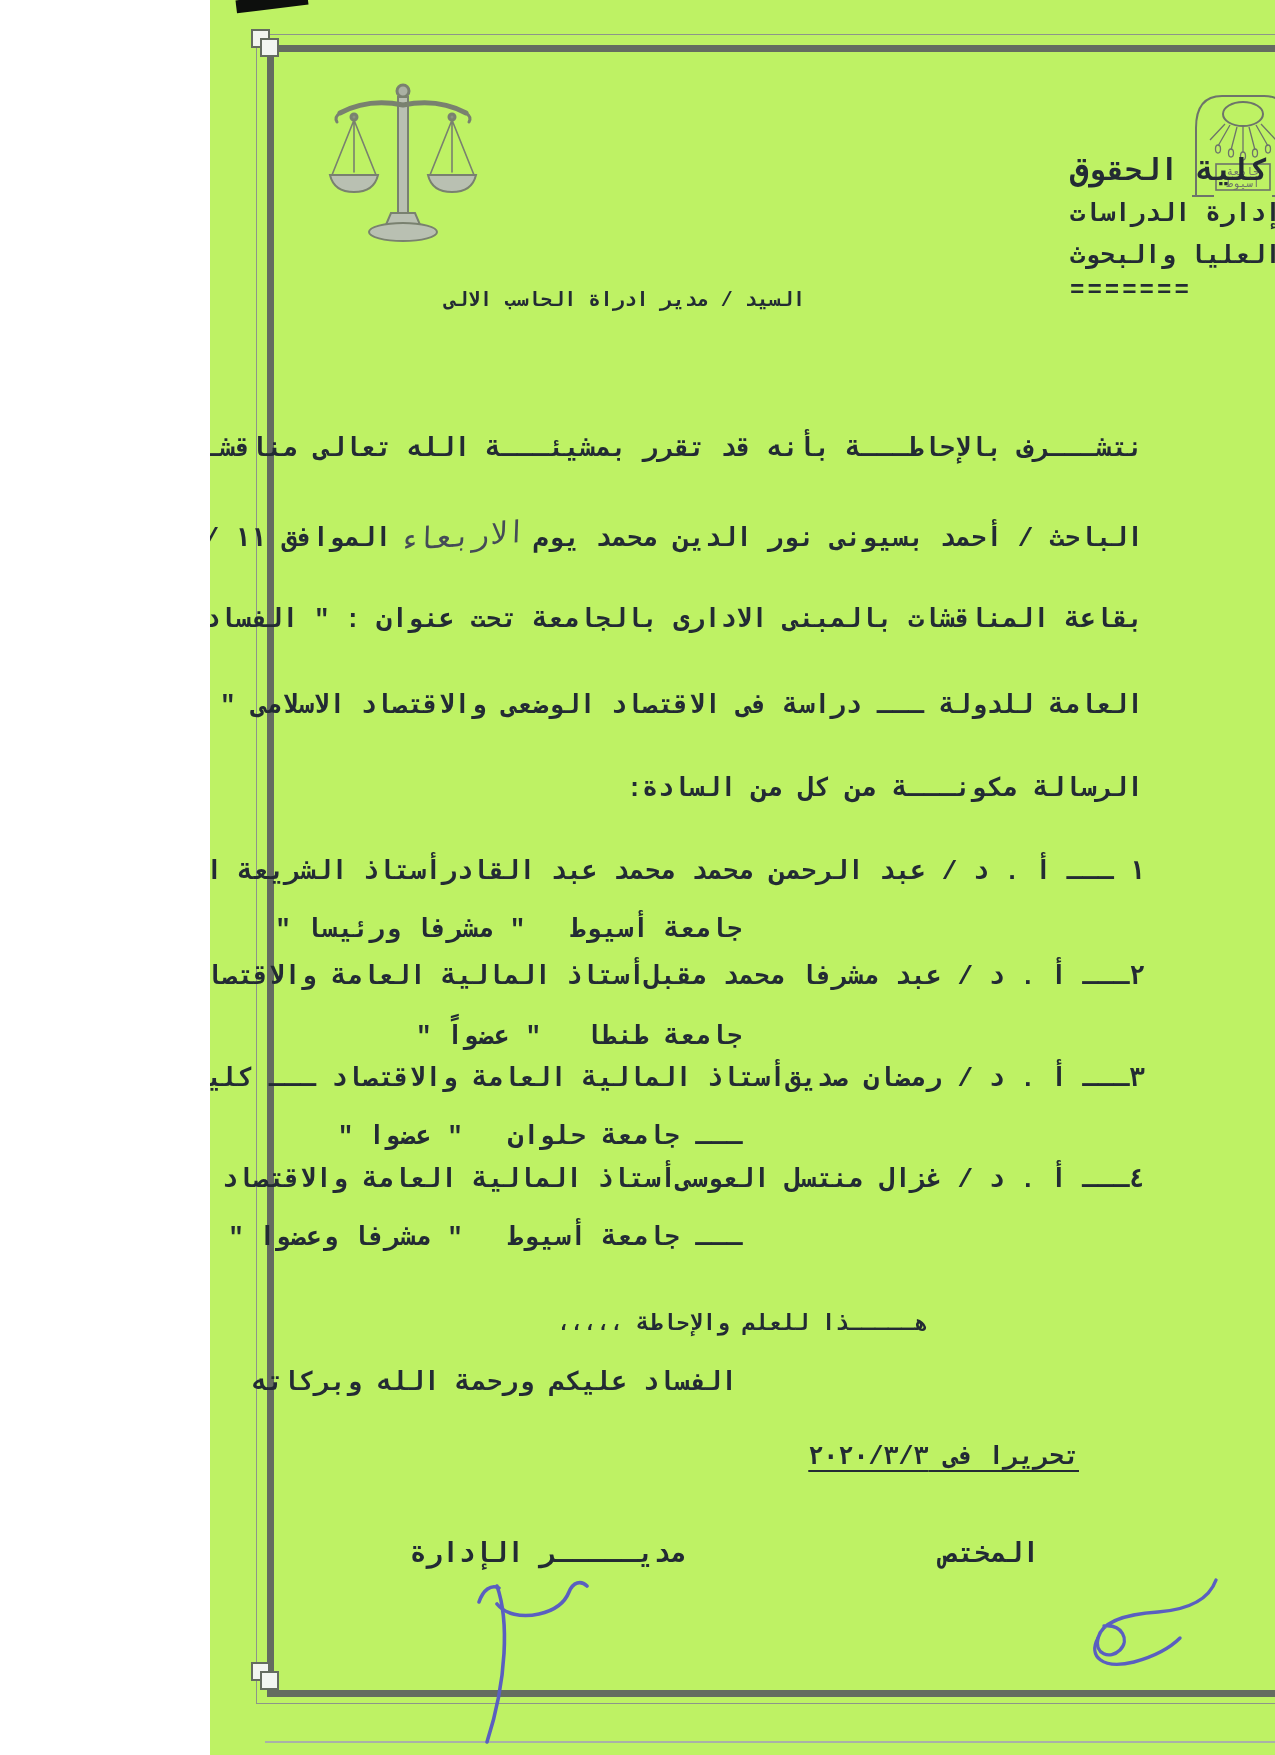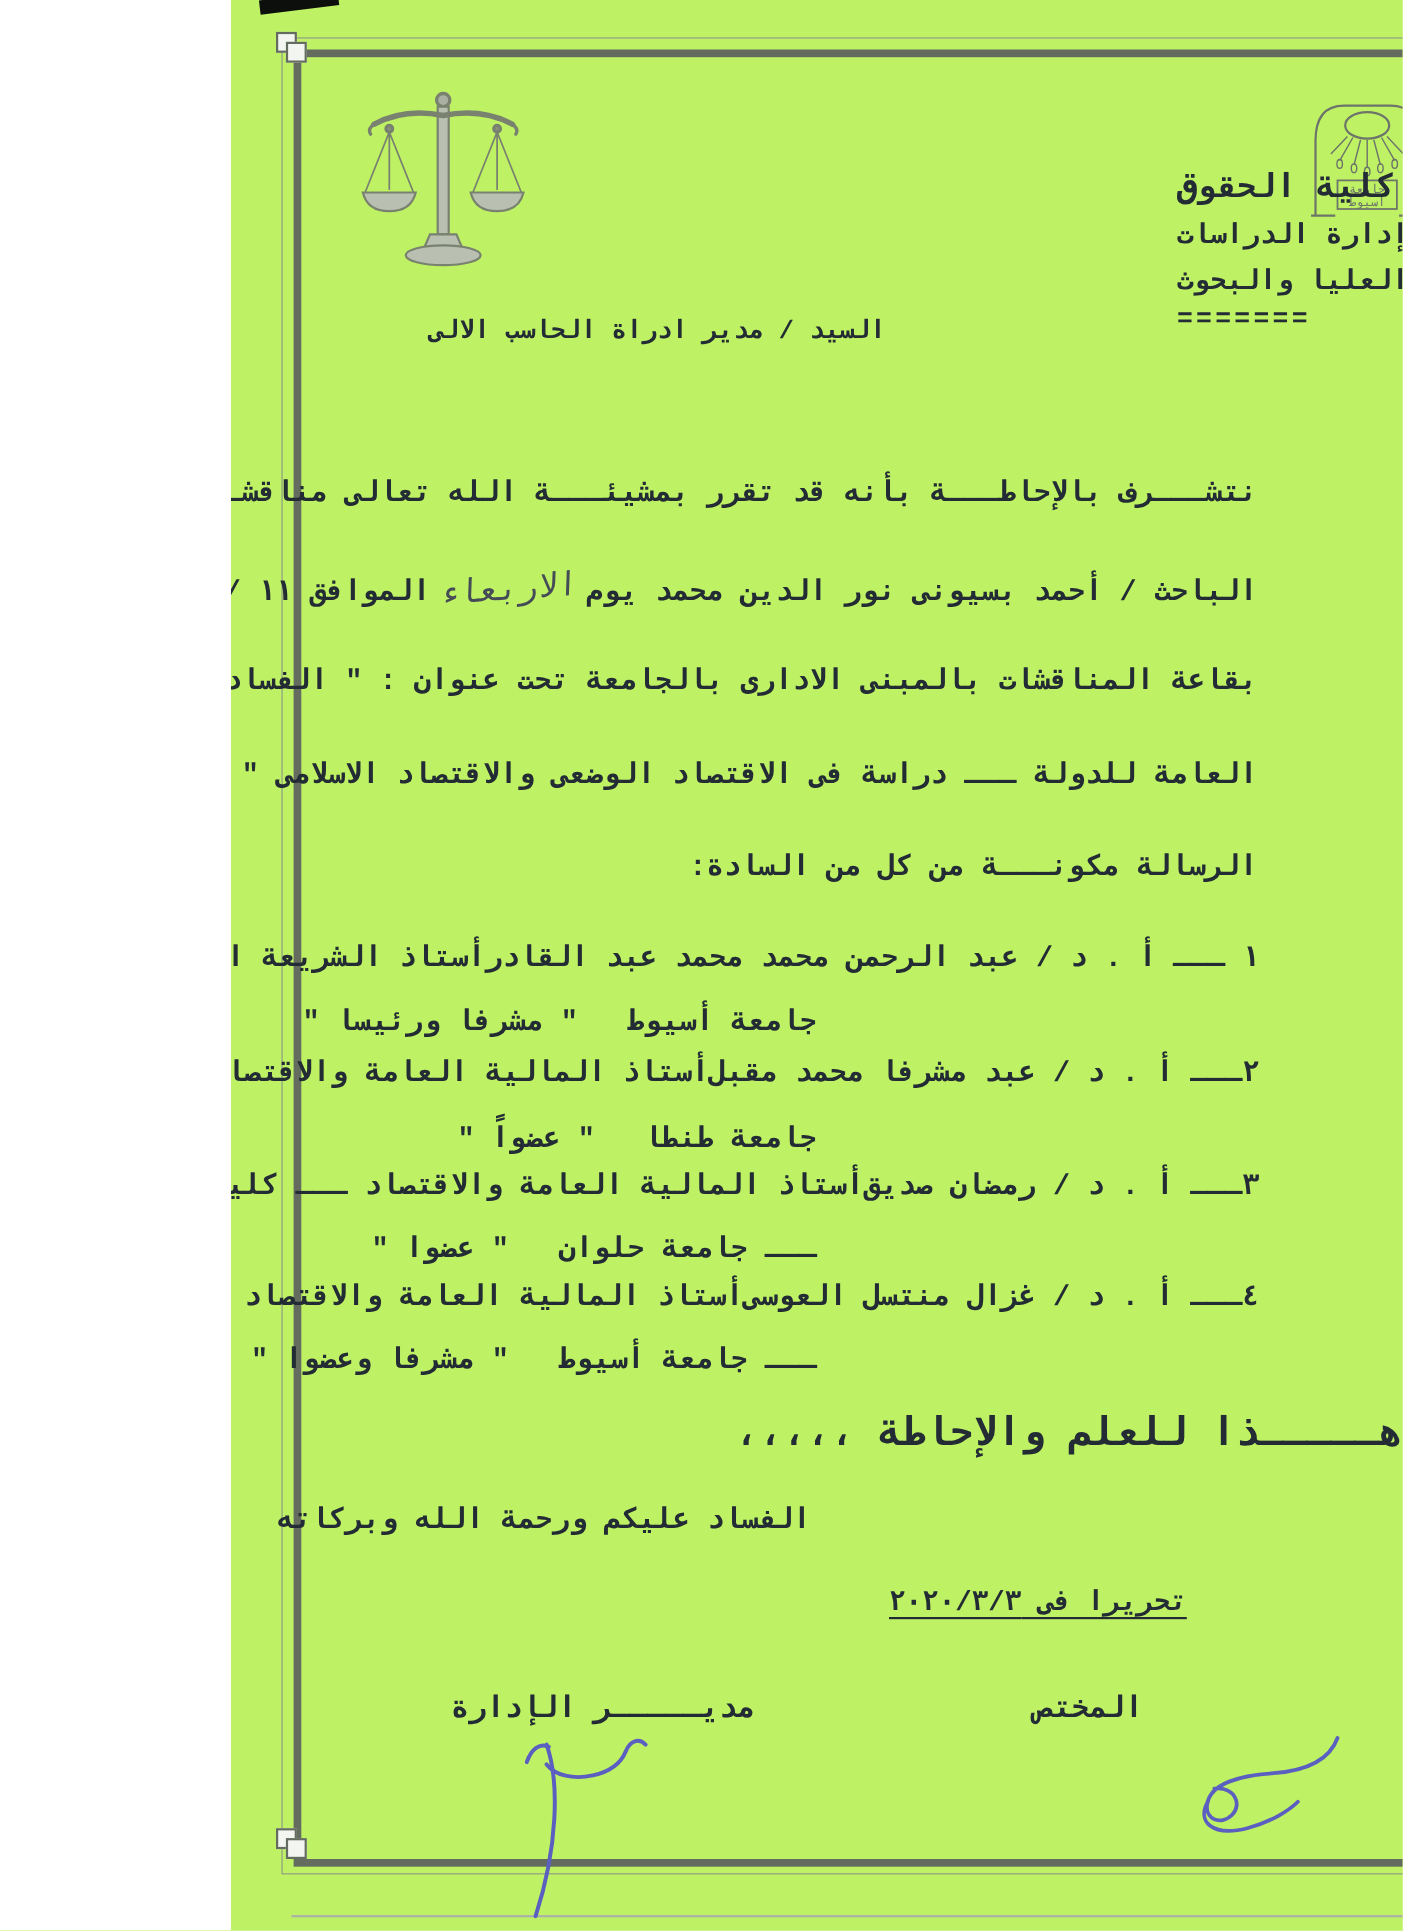--- a/index.html
+++ b/index.html
@@ -26,35 +26,35 @@
   .scan-mark-top{position:absolute; left:26px; top:-4px; width:72px; height:13px; background:#0d0f0d; transform:rotate(-7deg);}
   .scan-line-bottom{position:absolute; left:55px; top:1741px; width:1220px; height:2px; background:#a9b1a8;}
   
   .scales{position:absolute; left:118px; top:80px;}
   .emblem{position:absolute; left:972px; top:88px;}
   .hdr{position:absolute; left:860px; top:150px; width:300px; text-align:left; font-weight:700;}
   .hdr .faculty{font-size:30px; line-height:44px;}
   .hdr .dept{font-size:25px; line-height:42px;}
   .hdr .sep{font-size:24px; line-height:26px; letter-spacing:3px; direction:ltr;}
   
-  .addressee{position:absolute; right:470px; top:287px; font-size:23px; font-weight:700; white-space:nowrap;}
+  .addressee{position:absolute; right:470px; top:287px; font-size:20px; font-weight:700; white-space:nowrap;}
   .greeting{position:absolute; right:530px; top:343px; font-size:27px; font-weight:700; white-space:nowrap;}
   
   .bline{position:absolute; right:132px; font-size:26px; font-weight:700; white-space:nowrap;}
   .hand-word{display:inline-block; font-weight:400; font-size:30px; color:#454c57;
     transform:rotate(-4deg) skewX(-6deg); margin:0 -8px; letter-spacing:-1px;}
   
   .c-line1{position:absolute; right:130px; left:130px; display:flex; justify-content:space-between;
     font-size:26px; font-weight:700; white-space:nowrap;}
   .c-line2{position:absolute; right:130px; left:130px; display:flex;
     font-size:26px; font-weight:700; white-space:nowrap;}
   .c-univ{margin-right:50%;}
   .c-role{margin-right:45px;}
   
-  .note{position:absolute; left:0; right:0; top:1282px; text-align:right; font-size:36px; font-weight:700;}
+  .note{position:absolute; left:0; right:0; top:1310px; text-align:center; font-size:22px; font-weight:700;}
   .farewell{position:absolute; right:538px; top:1366px; font-size:26px; font-weight:700; white-space:nowrap;}
   .dateline{position:absolute; right:196px; top:1401px; font-size:25px; font-weight:700;
     white-space:nowrap; text-decoration:underline; text-underline-offset:6px;margin-top:40px;}
   
   .sig-label-right{position:absolute; right:236px; top:1537px; font-size:27px; font-weight:700; white-space:nowrap;text-align:right;}
   .sig-label-left{position:absolute; left:200px; top:1537px; font-size:27px; font-weight:700; white-space:nowrap; letter-spacing:1px;}
   .sig-right-svg{position:absolute; left:840px; top:1560px;}
   .sig-left-svg{position:absolute; left:225px; top:1560px;}
 </style>
 </head>

